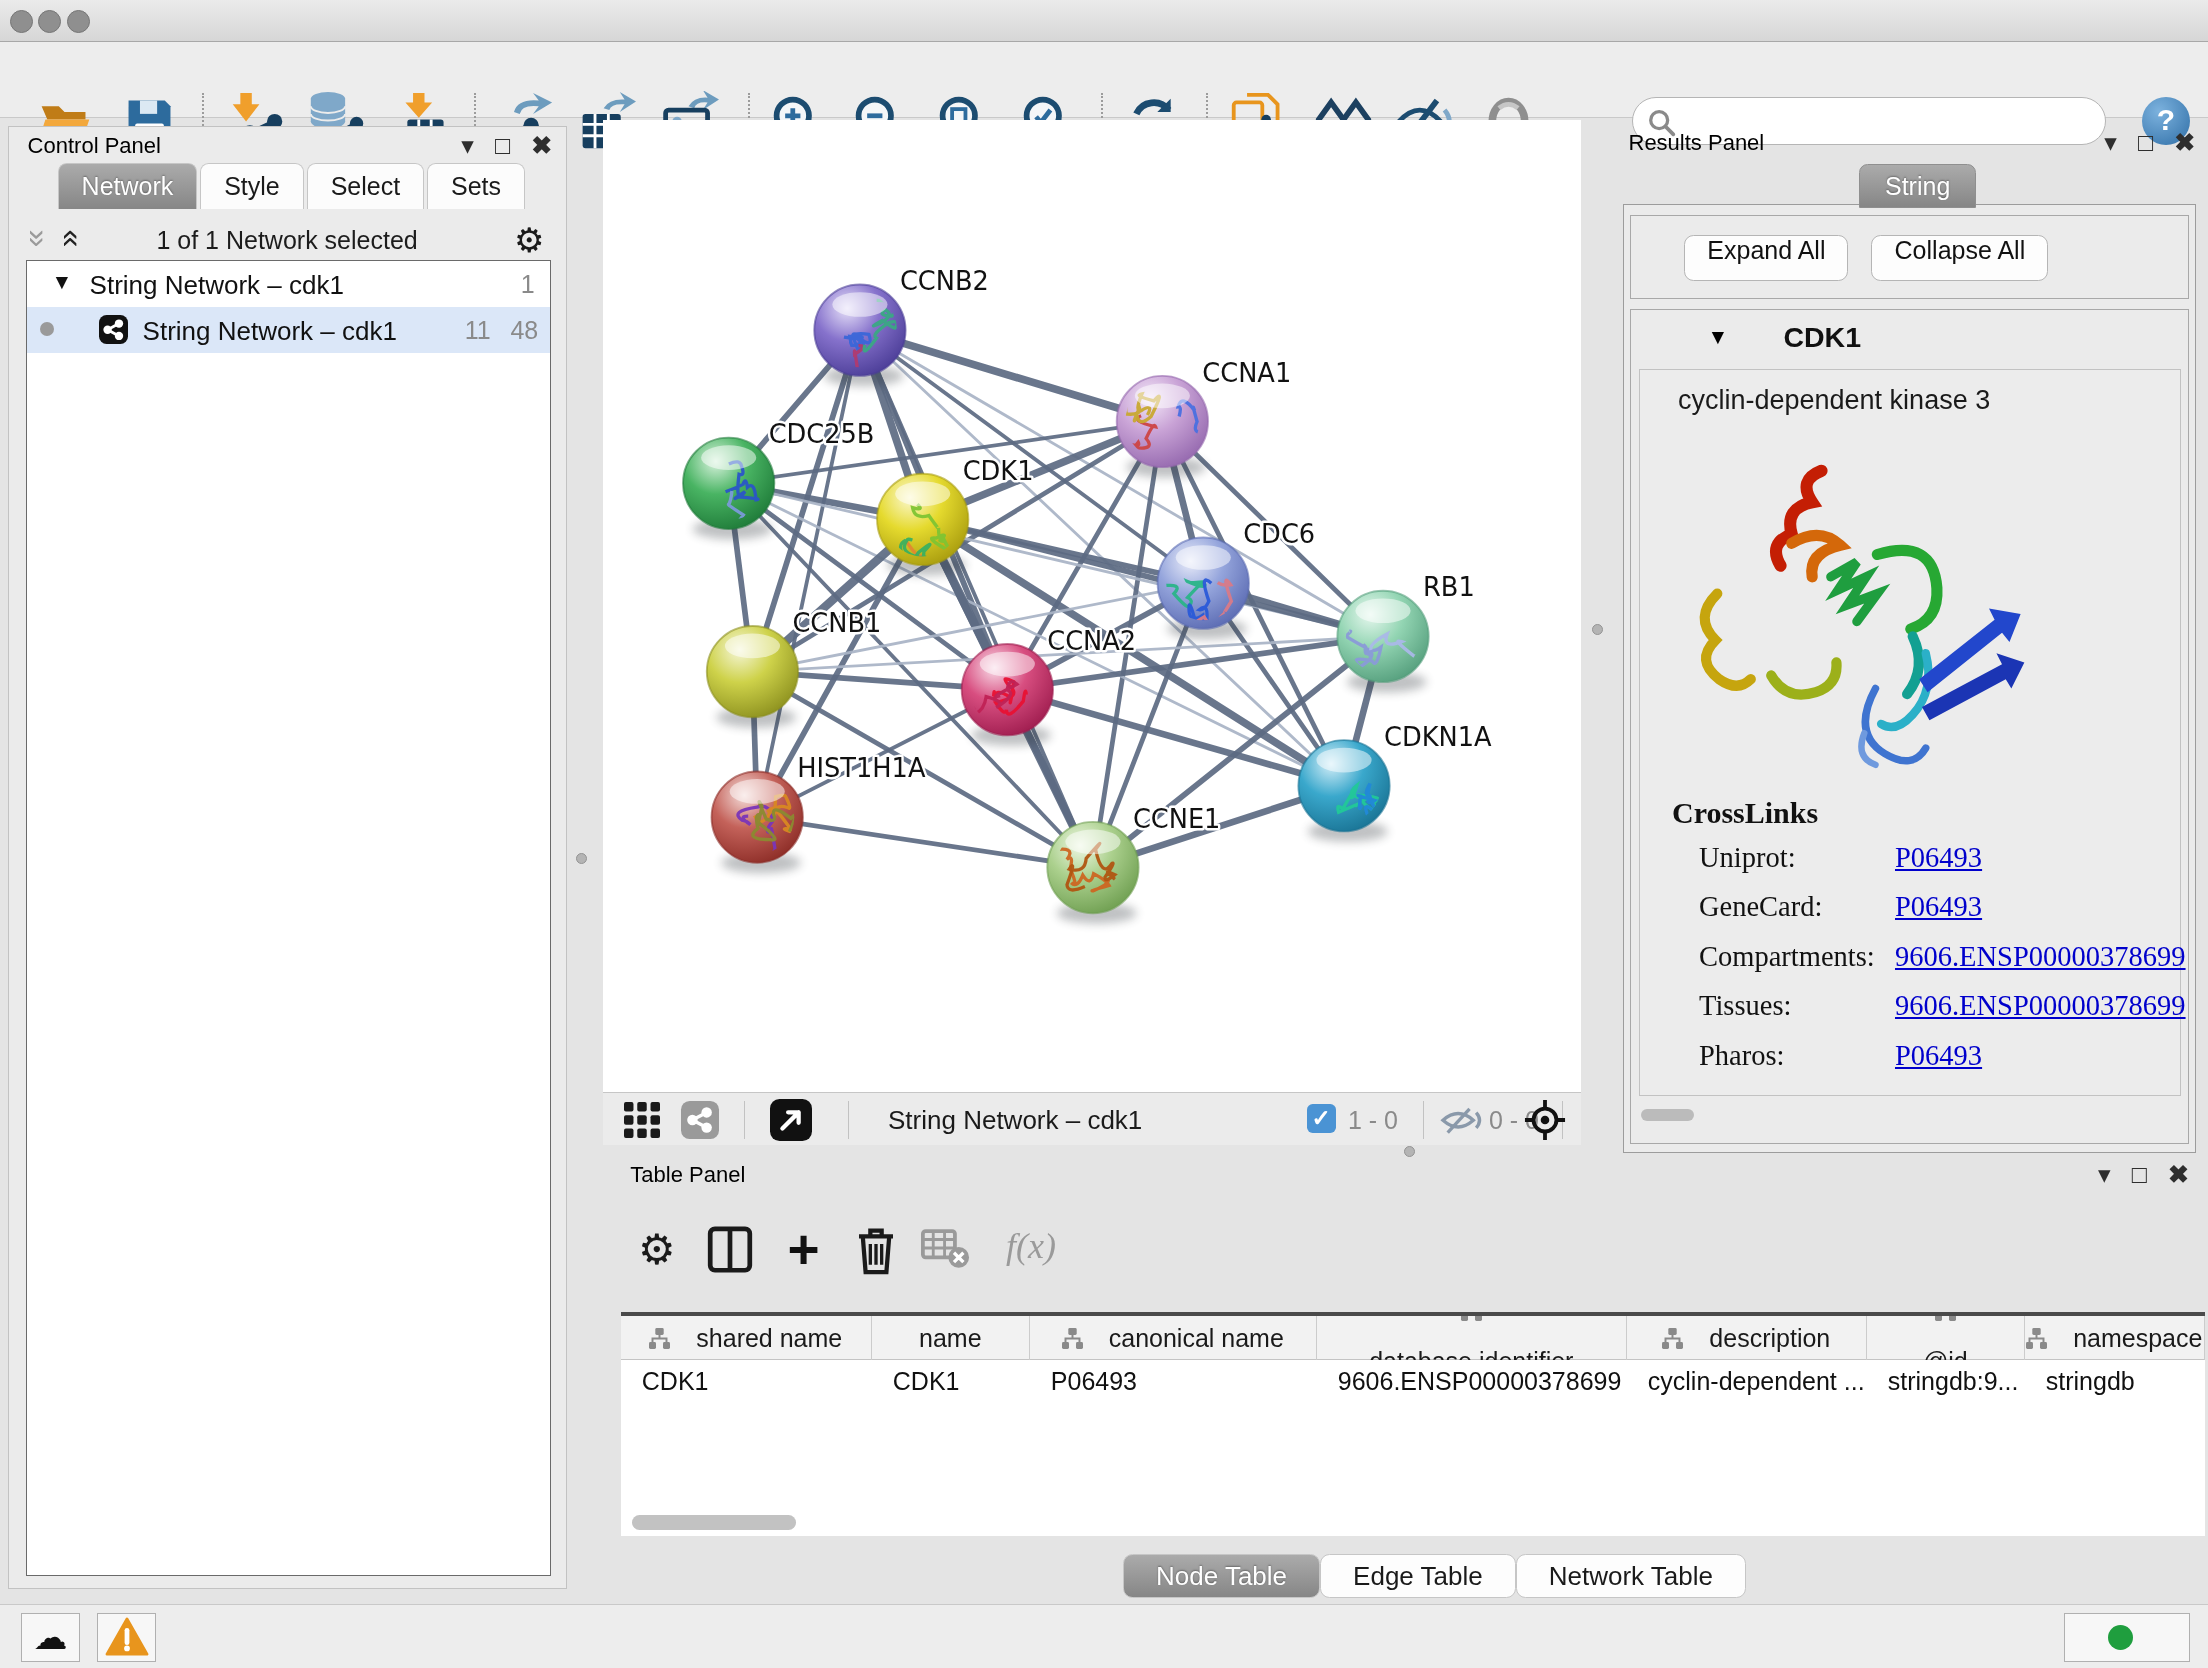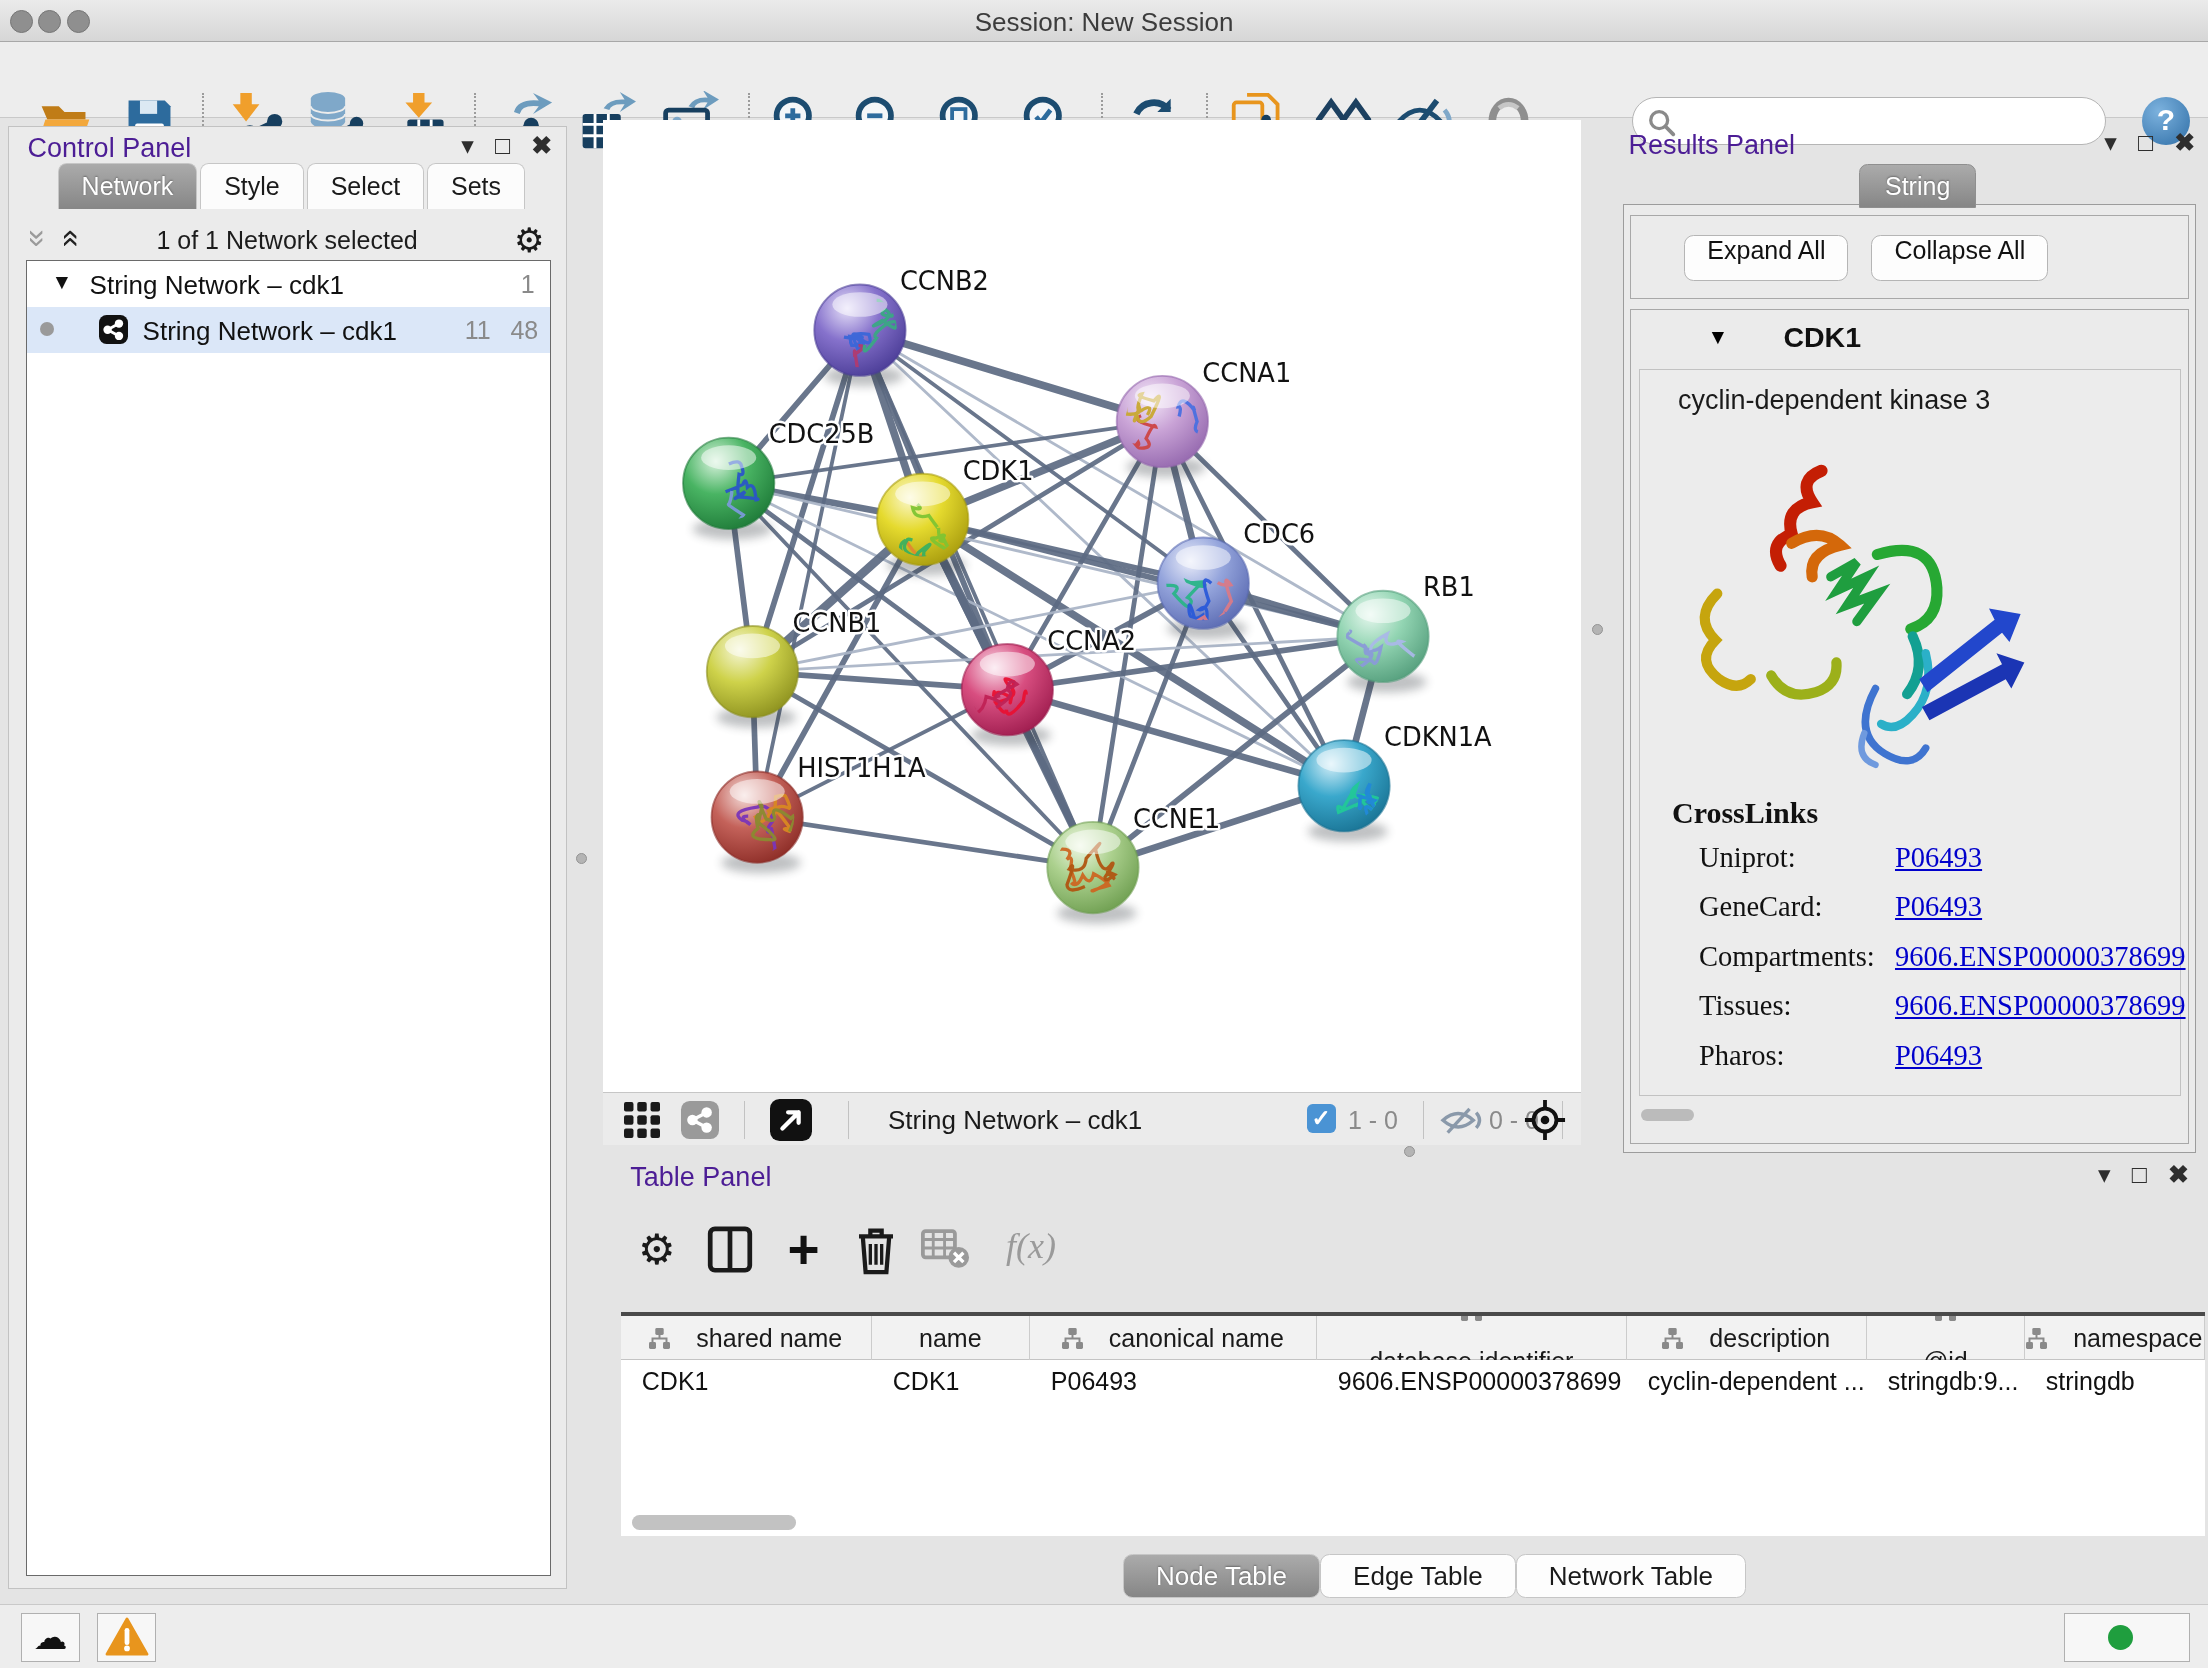--- a/index.html
+++ b/index.html
@@ -21,21 +21,21 @@
   .tbsep { position:absolute; top:51px; height:57px; width:0; border-left:2.9px dotted #9c9c9c; }
   .searchbox { position:absolute; left:1632px; top:55px; width:474px; height:48px;
                background:#fff; border:1.9px solid #b5b5b5; border-radius:24px; }
   .searchbox input { position:absolute; left:53px; top:3.8px; width:399px; height:36px;
                      border:none; outline:none; font-size:25px; background:transparent; }
   .helpbtn { position:absolute; left:2142px; top:55px; width:48px; height:48px; border-radius:50%;
              background:radial-gradient(circle at 35% 30%, #7cb2de, #2f6ea6);
              color:#fff; font-size:30px; font-weight:bold; text-align:center; line-height:46px; }
 
   
-  .panel-title { font-size:27px; color:#4c1d95; }
+  .panel-title { font-size:22px; color:#000000; }
   .panel-ctrl { font-size:25px; color:#2e2e2e; display:inline-block; margin-left:17px; cursor:pointer; }
   .x-ctrl { font-weight:bold; }
 
   
   .control-panel { position:absolute; left:7.6px; top:126px; width:559px; height:1463px;
                    background:#ebebeb; border:1px solid #c2c2c2; }
   .cp-header { position:absolute; left:19px; top:5.7px; }
   .cp-ctrls { position:absolute; right:13.3px; top:3.8px; }
   .tabrow { position:absolute; left:49px; top:36px; height:46px; display:flex; }
   .ctab { height:46px; line-height:44px; padding:0 23px; margin-right:2.9px; font-size:25px;
@@ -124,21 +124,20 @@
   .memdot { display:inline-block; width:25px; height:25px; border-radius:50%; background:#1f9e3e;
             vertical-align:middle; margin-right:13.3px; }
 </style>
 </head>
 <body>
 
 <div class="titlebar">
   <span class="light" style="left:9.5px"></span>
   <span class="light" style="left:38px"></span>
   <span class="light" style="left:67px"></span>
-  <div class="wintitle">Session: New Session</div>
 </div>
 
 <div class="toolbar">
   <div class="tbicon" style="left:34px">
     <svg viewBox="0 0 64 64">
         <path d="M8 16h18l6 6h22v8H14z" fill="#c07c17"></path>
         <path d="M12 30h46l-8 24H4z" fill="#f3a83c"></path>
       </svg>
   </div>
   <div class="tbicon" style="left:119px">

